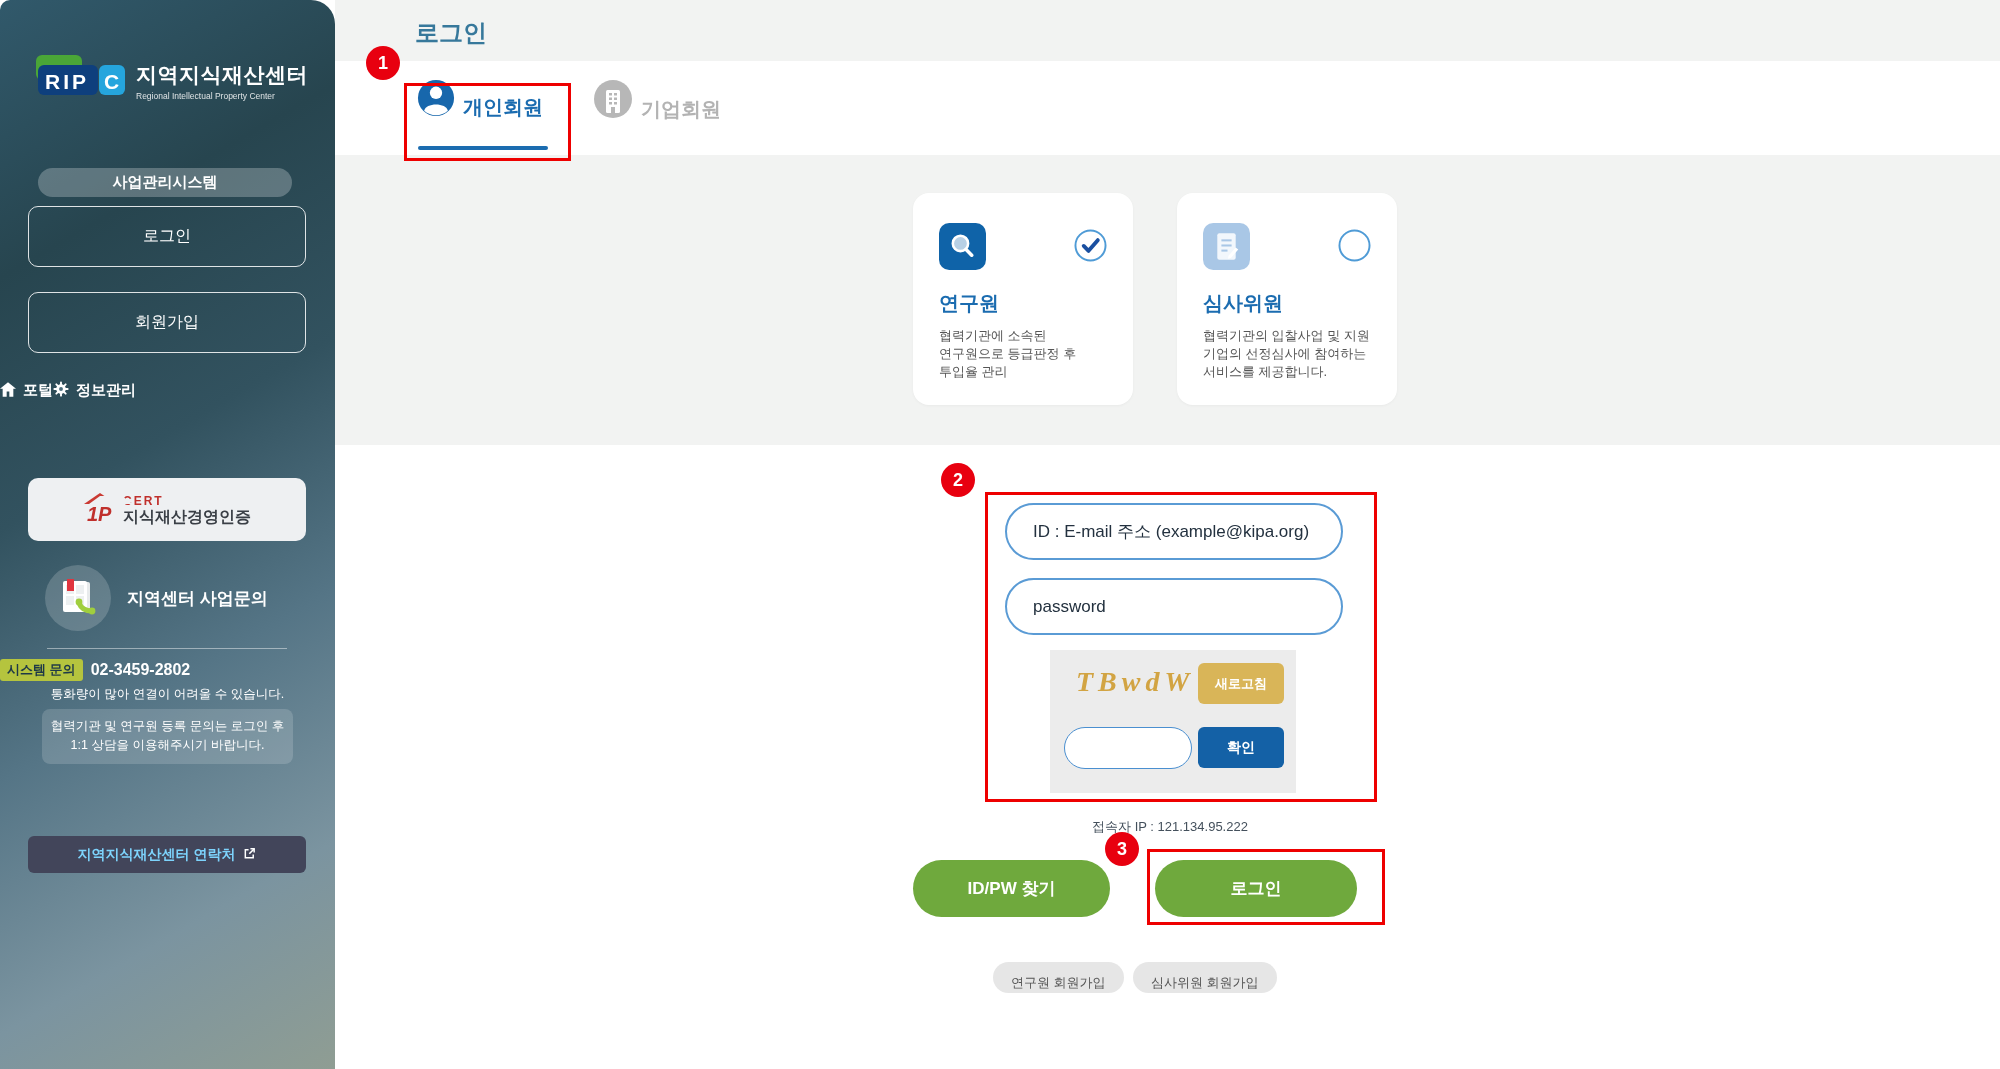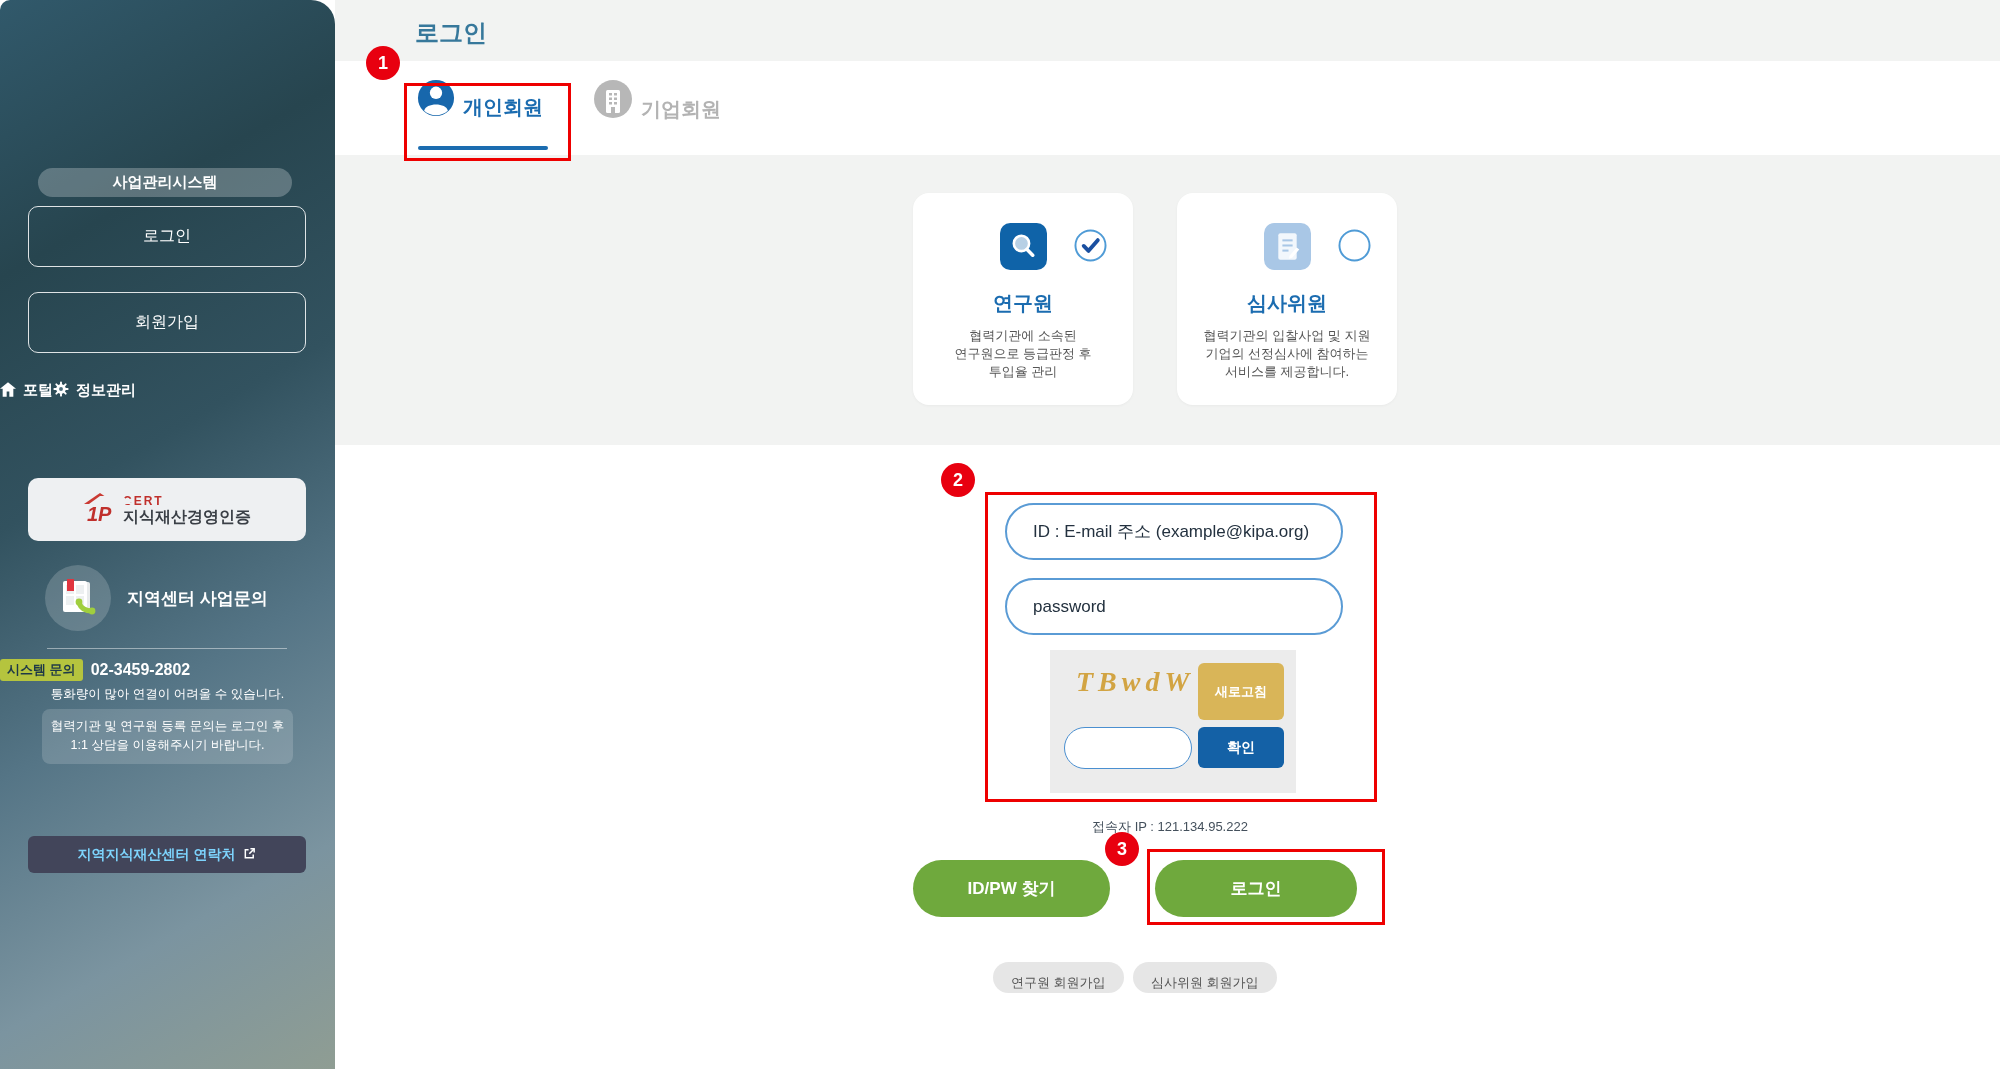--- a/index.html
+++ b/index.html
@@ -66,37 +66,37 @@
   .tab-strip { position:absolute; left:0; top:61px; width:1665px; height:94px; background:#fff; }
   .tab { position:absolute; top:18px; display:flex; align-items:flex-end; gap:8px; cursor:pointer; }
   .tab.personal { left:82px; }
   .tab.corporate { left:258px; }
   .tab-label-active { font-size:20px; font-weight:bold; color:#1b6cb0; }
   .tab-label-inactive { font-size:20px; font-weight:bold; color:#b3b3b3; }
   .tab-underline { position:absolute; left:83px; top:85px; width:130px; height:4px; background:#1b6cb0; border-radius:2px; }
   .gray-zone { position:absolute; left:0; top:155px; width:1665px; height:290px; background:#f2f3f2; }
 
   .member-card { position:absolute; top:38px; width:220px; height:212px; background:#fff; border-radius:16px;
-    box-shadow:0 1px 3px rgba(0,0,0,.04); padding:30px 26px; cursor:pointer;text-align:center; }
+    box-shadow:0 1px 3px rgba(0,0,0,.04); padding:30px 26px; cursor:pointer; }
   .member-card.c1 { left:578px; }
   .member-card.c2 { left:842px; }
   .card-title { font-size:20px; font-weight:bold; color:#1b6cb0; margin-top:16px; }
   .card-desc { font-size:13px; color:#555; line-height:1.4; margin-top:10px; }
   .card-check { position:absolute; right:26px; top:36px; }
 
   .form-input { position:absolute; left:670px; width:338px; height:57px; border-radius:29px;
     border:2px solid #5a9bd5; background:#fff; padding:0 26px; font-size:17px; color:#23313f;
     font-family:"Liberation Sans", sans-serif; outline:none; }
   .form-input::placeholder { color:#23313f; opacity:1; }
   .input-id { top:503px; }
   .input-pw { top:578px; }
   .captcha-box { position:absolute; left:715px; top:650px; width:246px; height:143px; background:#ececec; }
   .captcha-text { position:absolute; left:26px; top:16px; font-family:"Liberation Serif", serif;
     font-style:italic; font-weight:bold; font-size:28px; color:#d2a443; letter-spacing:5px; }
-  .captcha-refresh { position:absolute; right:12px; top:13px; width:86px; height:57px; border:none; border-radius:6px;
+  .captcha-refresh { position:absolute; right:12px; top:13px; width:86px; height:41px; border:none; border-radius:6px;
     background:#d9b558; color:#fff; font-size:13px; font-weight:bold; cursor:pointer; font-family:"Liberation Sans", sans-serif; }
   .captcha-input { position:absolute; left:14px; top:77px; width:128px; height:42px; border-radius:21px;
     border:1.5px solid #4a8fd0; background:#fff; padding:0 14px; font-size:15px; outline:none;
     font-family:"Liberation Sans", sans-serif; }
   .captcha-confirm { position:absolute; right:12px; top:77px; width:86px; height:41px; border:none; border-radius:6px;
     background:#1461a6; color:#fff; font-size:14px; font-weight:bold; cursor:pointer; font-family:"Liberation Sans", sans-serif; }
   .ip-text { position:absolute; left:635px; top:818px; width:400px; text-align:center; font-size:13px; color:#44505c; }
   .green-btn { position:absolute; top:860px; height:57px; border:none; border-radius:29px; background:#6fa93d;
     color:#fff; font-size:17px; font-weight:bold; cursor:pointer; font-family:"Liberation Sans", sans-serif; }
   .btn-find { left:578px; width:197px; }
@@ -116,20 +116,33 @@
   .ann2b { left:985px; top:492px; width:392px; height:310px; }
   .ann3c { left:1105px; top:832px; }
   .ann3b { left:1147px; top:849px; width:238px; height:76px; }
 </style>
 </head>
 <body>
 
 <div class="page">
 
   <aside class="sidebar">
+    <div class="logo-row">
+      <div class="logo-mark">
+        <div class="tile tile-green"></div>
+        <div class="tile tile-navy"></div>
+        <div class="tile tile-cyan"></div>
+        <span class="logo-letters">RIP</span>
+        <span class="logo-letter-c">C</span>
+      </div>
+      <div class="logo-text">
+        <div class="logo-title">지역지식재산센터</div>
+        <div class="logo-sub">Regional Intellectual Property Center</div>
+      </div>
+    </div>
 
     <div class="system-pill">사업관리시스템</div>
 
     <button class="side-btn login">로그인</button>
     <button class="side-btn join">회원가입</button>
 
     <div class="quick-links">
       <div class="quick-link">
         <span>
           <svg width="16" height="15" viewBox="0 0 24 22">

